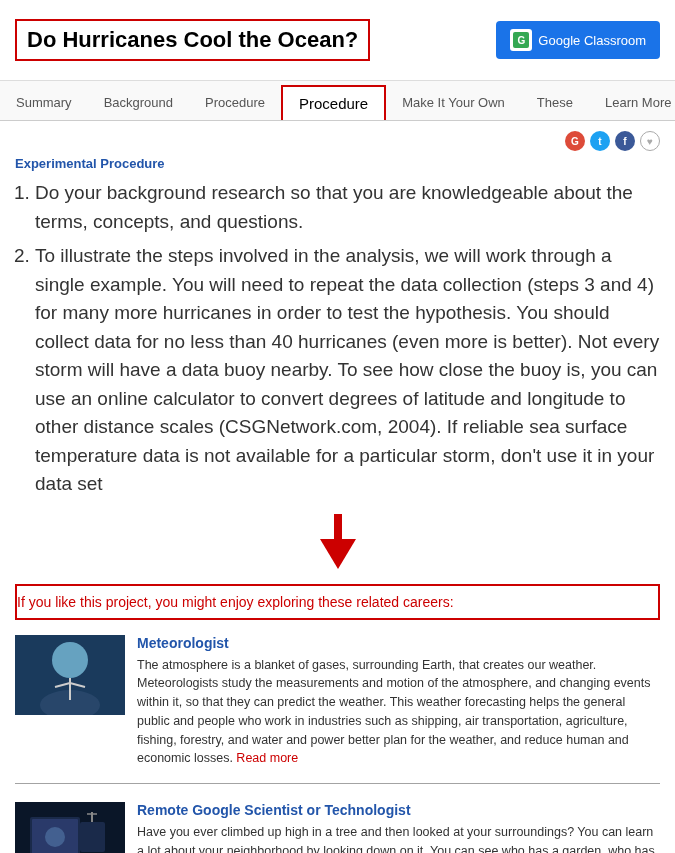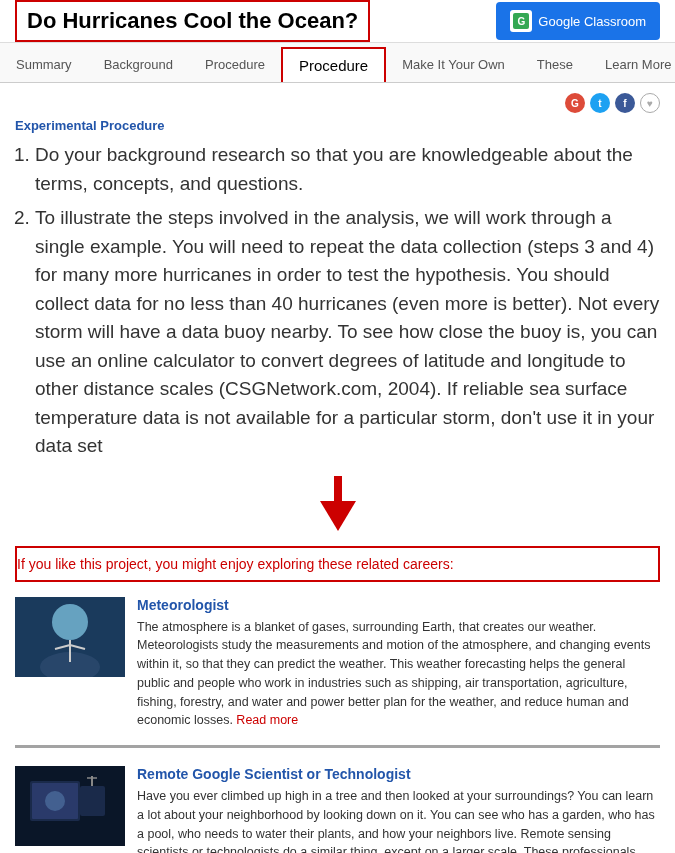--- a/index.html
+++ b/index.html
@@ -1,19 +1,19 @@
 <!DOCTYPE html>
 <html><head>
   <meta charset="utf-8">
   <style>
     * { box-sizing: border-box; margin: 0; padding: 0; }
     body { font-family: Arial, sans-serif; font-size: 13px; background: #fff; color: #333; width: 675px; }
 
     
-    .header { display: flex; align-items: center; justify-content: space-between; padding: 0 15px; border-bottom: 1px solid #ddd; }
+    .header { display: flex; align-items: center; justify-content: space-between; padding: 19px 15px; border-bottom: 1px solid #ddd; }
     .page-title { font-size: 22px; font-weight: bold; border: 2px solid #cc0000; padding: 6px 10px; color: #000; }
     .google-classroom-btn { display: flex; align-items: center; gap: 6px; background: #1a73e8; color: #fff; border: none; border-radius: 4px; padding: 8px 14px; font-size: 13px; cursor: pointer; font-weight: 500; }
     .gc-icon { width: 22px; height: 22px; background: #fff; border-radius: 3px; display: flex; align-items: center; justify-content: center; }
     .gc-icon-inner { width: 16px; height: 16px; background: #34a853; border-radius: 2px; display: flex; align-items: center; justify-content: center; color: #fff; font-size: 10px; font-weight: bold; }
 
     
     .tabs { display: flex; border-bottom: 1px solid #ccc; background: #f9f9f9; align-items: flex-end; }
     .tab { padding: 10px 16px; font-size: 13px; color: #555; cursor: pointer; border: none; background: none; white-space: nowrap; }
     .tab.active { background: #fff; border: 2px solid #cc0000; border-bottom: none; color: #000; font-size: 15px; padding: 8px 16px; margin-top: 4px; }
 
@@ -36,21 +36,21 @@
     
     .arrow-container { display: flex; justify-content: center; margin: 15px 0; }
     .arrow { width: 0; height: 0; border-left: 18px solid transparent; border-right: 18px solid transparent; border-top: 30px solid #cc0000; position: relative; }
     .arrow-shaft { width: 8px; height: 25px; background: #cc0000; margin: 0 auto; }
 
     
     .related-careers-box { border: 2px solid #cc0000; padding: 8px 0; margin-bottom: 15px; }
     .related-careers-text { color: #cc0000; font-size: 14px; }
 
     
-    .career-item { display: flex; gap: 12px; margin-bottom: 18px; padding-bottom: 15px; border-bottom: 3px solid #a3a3a3; }
+    .career-item { display: flex; gap: 12px; margin-bottom: 18px; padding-bottom: 15px; border-bottom: 1px solid #a3a3a3; }
     .career-item:last-child { border-bottom: none; }
     .career-image { width: 110px; height: 80px; flex-shrink: 0; background: #ccc; overflow: hidden; display: flex; align-items: center; justify-content: center; }
     .career-image svg { width: 100%; height: 100%; }
     .career-content { flex: 1; }
     .career-title { color: #2255aa; font-size: 14px; font-weight: bold; margin-bottom: 5px; cursor: pointer; }
     .career-desc { font-size: 12.5px; line-height: 1.5; color: #333; }
     .read-more { color: #cc0000; cursor: pointer; font-size: 12.5px; }
 
     
     .img-meteorologist { background: linear-gradient(135deg, #2c3e50, #4a6fa5, #87ceeb); }

